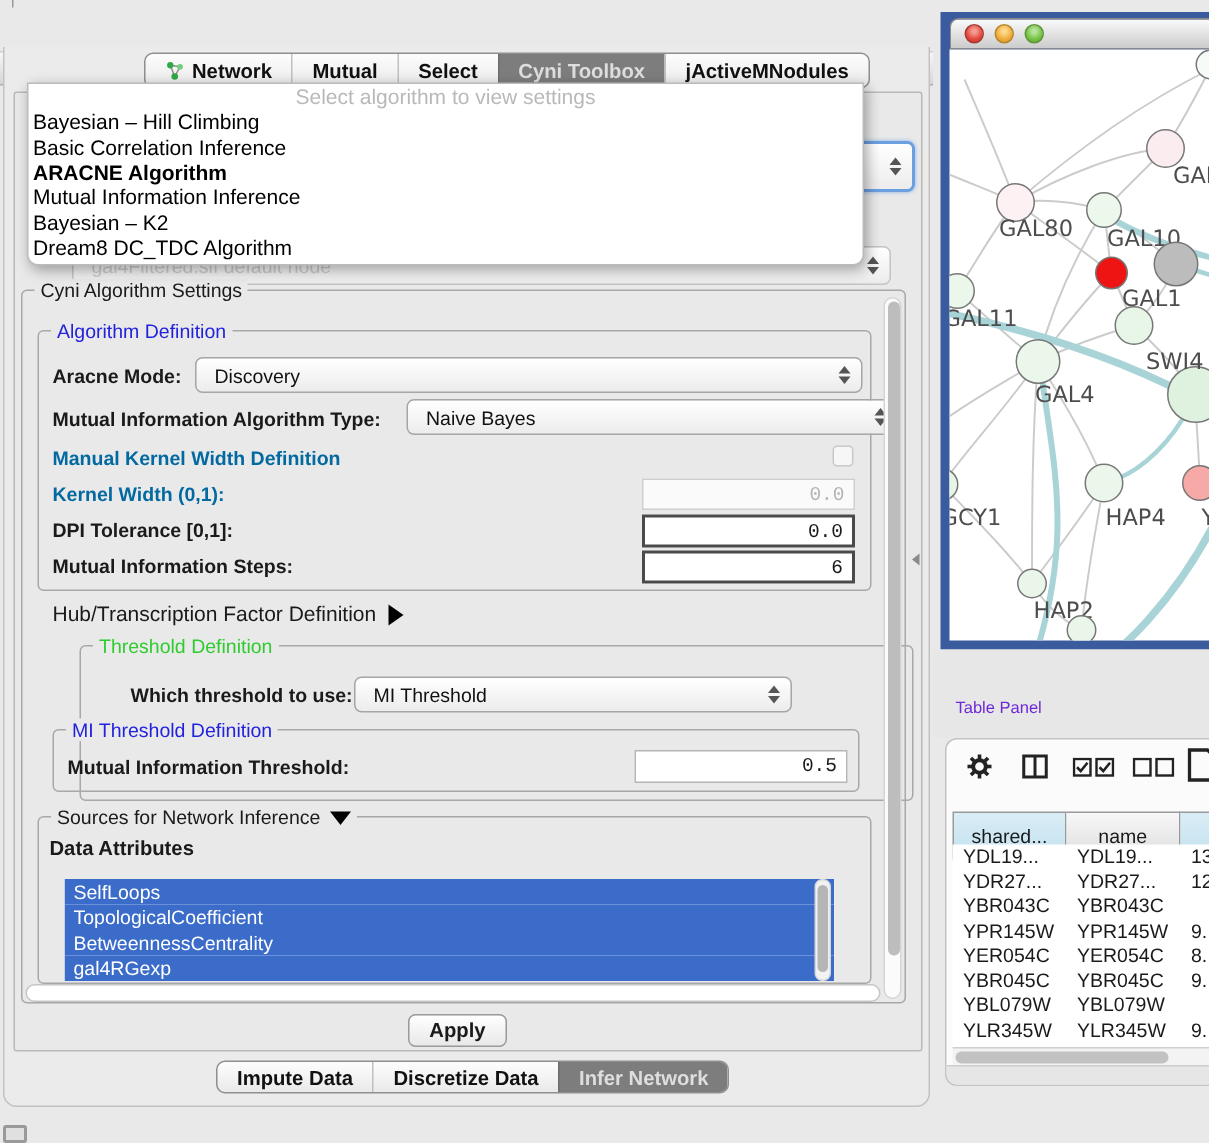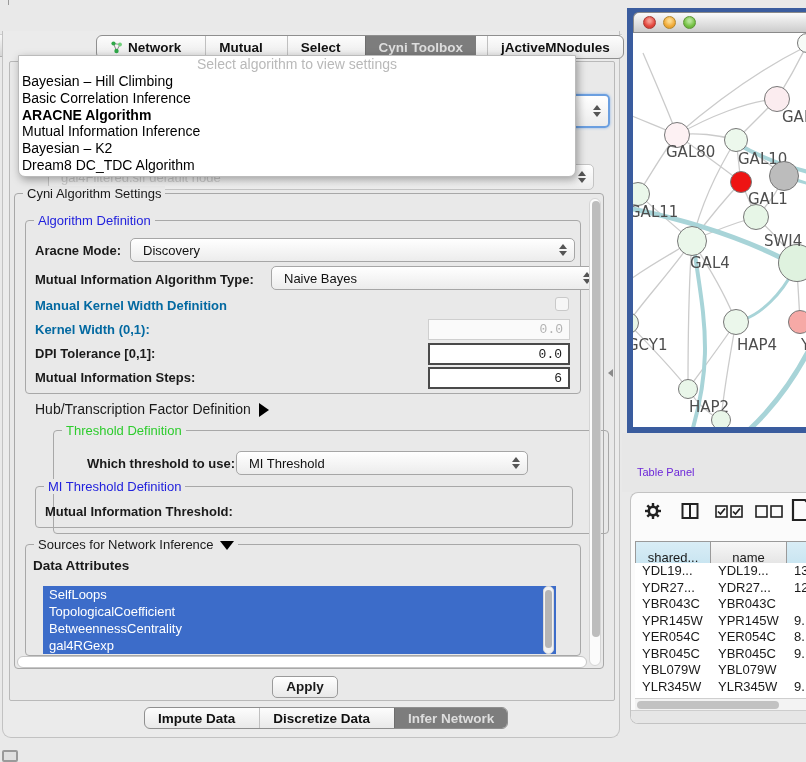--- a/index.html
+++ b/index.html
@@ -7,21 +7,21 @@
   body { position:relative; background:#e9e9e9; font-family:"Liberation Sans",sans-serif; overflow:hidden; font-size:13px; color:#1a1a1a; }
   .abs { position:absolute; }
 
   
   #cp-titlebar { left:0; top:8px; width:622px; height:23px; background:linear-gradient(#f7f7f7,#d5d5d5); border-top:1px solid #cfcfcf; border-bottom:1px solid #aeaeae; display:flex; align-items:center; padding:0 8px;margin-top:26px; }
   #cp-title { flex:1; font-size:13px; color:#111; }
   .float-box { width:10px; height:10px; border:1.6px solid #222; border-radius:2px; margin-right:10px; }
   #cp-frame { left:2px; top:31px; width:618px; height:707px; background:#ebebeb; border:1px solid #c2c2c2; border-top:none; border-radius:0 0 9px 9px; }
 
   
-  .tabgroup { display:flex; border:1px solid #8f8f8f; border-radius:6px; overflow:hidden; background:linear-gradient(#fdfdfd,#e9e9e9);gap:11px; }
+  .tabgroup { display:flex; border:1px solid #8f8f8f; border-radius:6px; overflow:hidden; background:linear-gradient(#fdfdfd,#e9e9e9); }
   .tab { display:flex; align-items:center; gap:5px; padding:0 13px; border-left:1px solid #c0c0c0; color:#111; white-space:nowrap; cursor:default; }
   .tab:first-child { border-left:none; }
   .tab.selected { background:var(--tab-dark); color:#dedede; border-left-color:#6e6e6e; }
   #top-tabs { left:93px; top:4px; height:24px; font-size:13.5px; font-weight:bold; }
   #bottom-tabs { left:141px; top:676px; height:22px; font-size:13.5px; font-weight:bold; }
 
   
   #cp-content { left:6px; top:30px; width:606px; height:640px; background:#e9e9e9; border:1px solid #b9b9b9; border-radius:2px; }
 
   
@@ -185,20 +185,21 @@
       </div>
       <span class="boldlab" style="left:72px;top:262px;">Which threshold to use:</span>
       <div class="abs combo" style="left:221px;top:257px;width:292px;height:24px;">
         <span class="combo-text">MI Threshold</span>
         <span class="combo-arrows"></span>
       </div>
       <div class="abs groupbox" style="left:20px;top:292px;width:538px;height:42px;">
         <span class="glabel blab">MI Threshold Definition</span>
       </div>
       <span class="boldlab" style="left:30px;top:310px;">Mutual Information Threshold:</span>
+      <div class="tfield" style="left:408px;top:306px;width:142px;height:22px;">0.5</div>
 
       <div class="abs groupbox" style="left:10px;top:350px;width:556px;height:112px;">
         <span class="glabel"><span>Sources for Network Inference</span><span class="tri-down"></span></span>
       </div>
       <span class="boldlab" style="left:18px;top:364px;font-size:13.5px;">Data Attributes</span>
       <div class="abs" id="attr-list">
           <div class="attr-item">SelfLoops</div>
           <div class="attr-item">TopologicalCoefficient</div>
           <div class="attr-item">BetweennessCentrality</div>
           <div class="attr-item">gal4RGexp</div>

